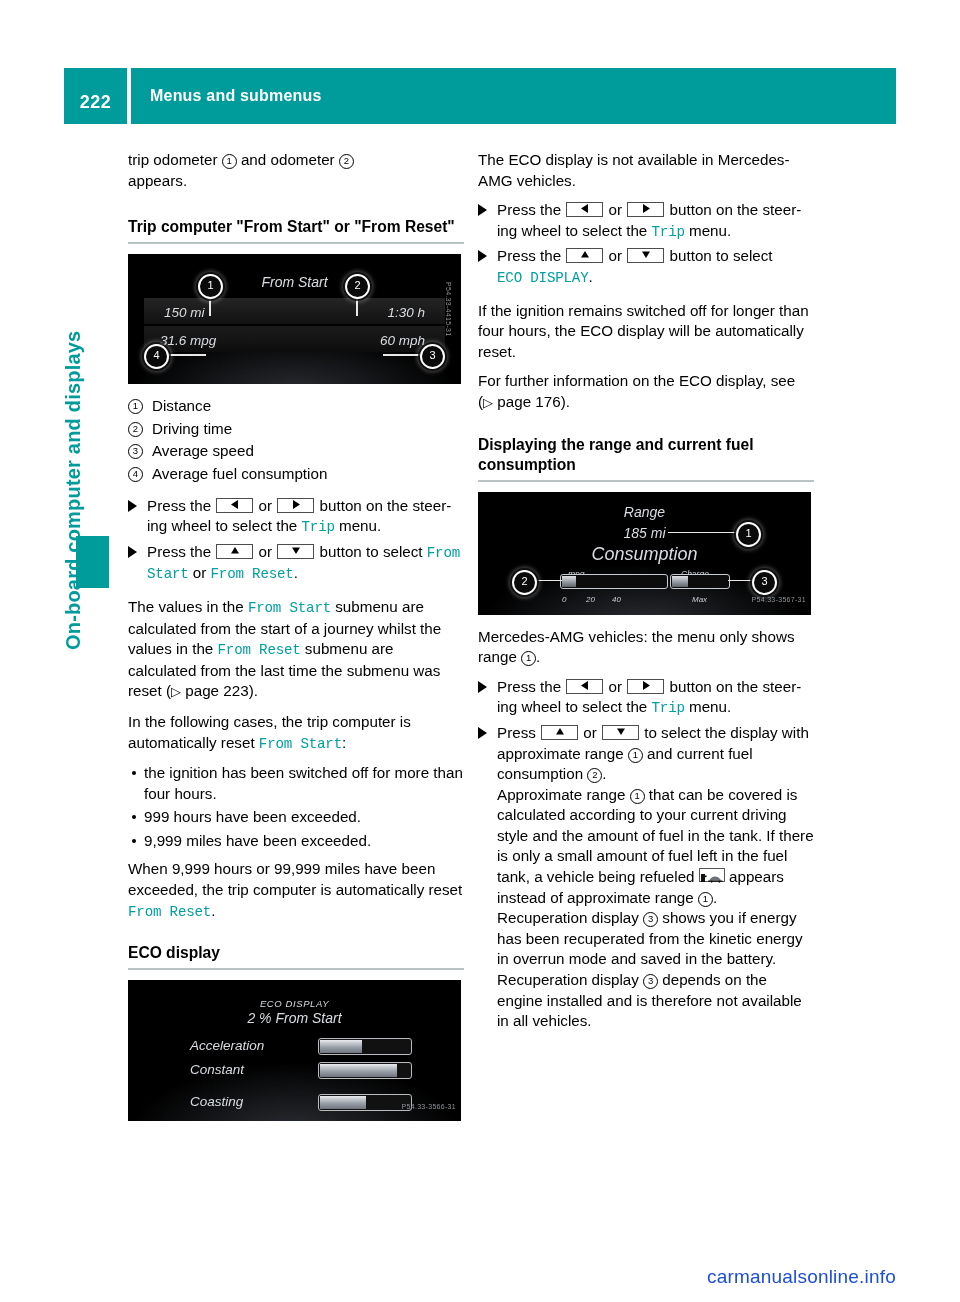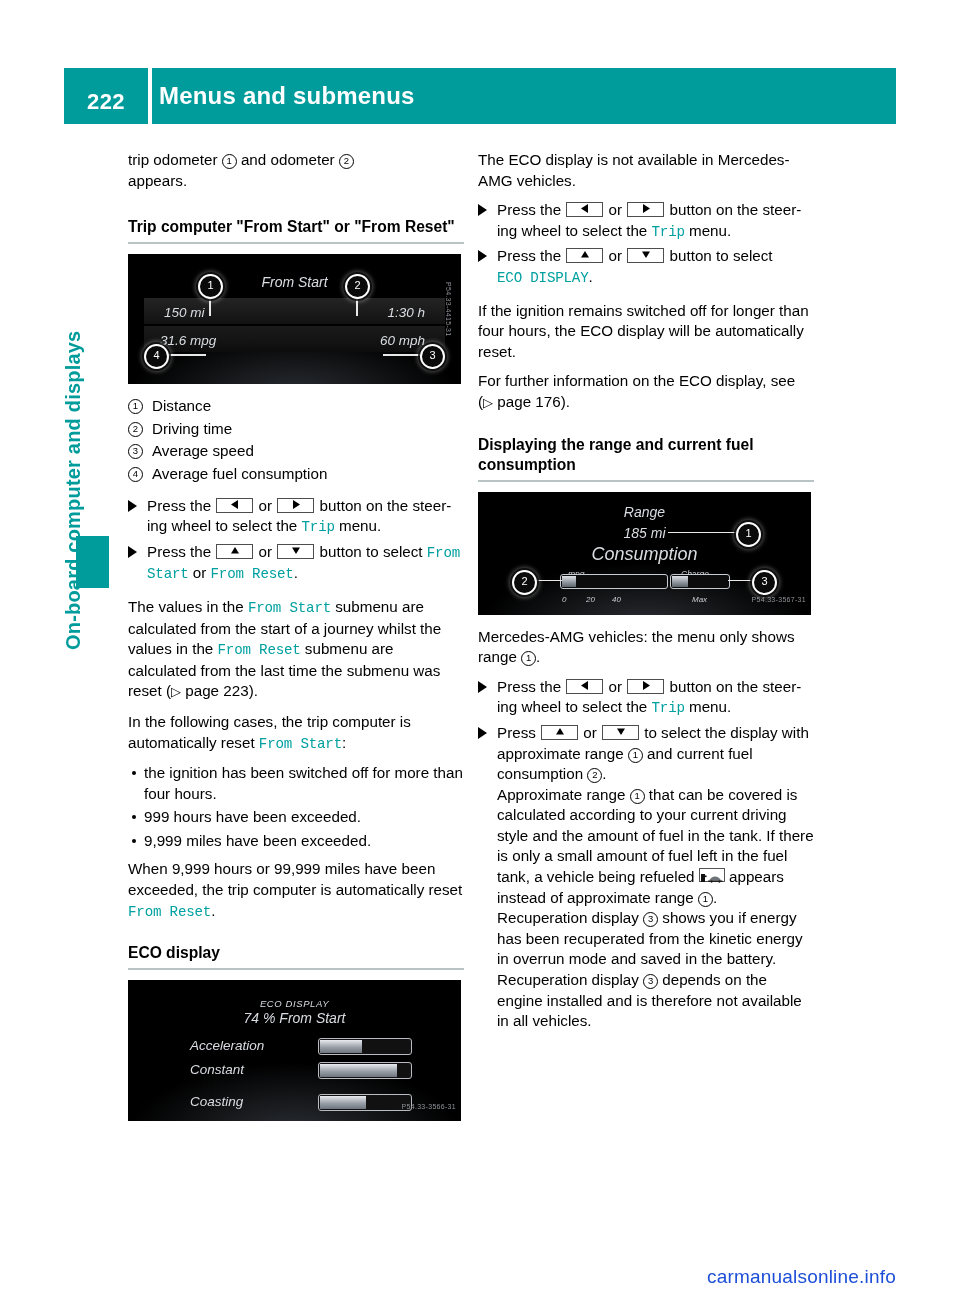--- a/index.html
+++ b/index.html
@@ -21,41 +21,41 @@
     position: absolute;
     left: 64px;
     top: 68px;
     width: 832px;
     height: 56px;
     background: #009b9b;
     display: flex;
     align-items: stretch;
   }
   .header-pagenum {
-    width: 84px;
+    width: 63px;
     display: flex;
     align-items: center;
     justify-content: center;
     color: #ffffff;
-    font-size: 22px;
+    font-size: 18px;
     font-weight: bold;
     letter-spacing: .5px;
     margin-top: 12px;
   }
   .header-divider {
     width: 4px;
     background: #ffffff;
   }
   .header-title {
     flex: 1;
     display: flex;
     align-items: center;
-    padding-left: 7px;
+    padding-left: 19px;
     color: #ffffff;
-    font-size: 24px;
+    font-size: 16px;
     font-weight: bold;
     letter-spacing: .2px;
   }
 
   
   .side-tab-text {
     position: absolute;
     left: 62px;
     top: 170px;
     width: 44px;
@@ -425,21 +425,21 @@
 
   <p class="para">
     <span>When 9,999 hours or 99,999 miles have been exceeded, the trip computer is automatically reset </span><span class="mono">From Reset</span><span>.</span>
   </p>
 
   <h2 class="sec">ECO display</h2>
 
   <div class="shot" id="shot-eco">
     <div class="glow"></div>
     <div class="e-title sitalic">ECO DISPLAY</div>
-    <div class="e-sub sitalic">74 % From Start</div>
+    <div class="e-sub sitalic">2 % From Start</div>
 
     <div class="e-row" style="top:56px;">
       <span class="e-label sitalic">Acceleration</span>
       <span class="e-bar">
           <span class="e-fill" id="eco-fill-0" style="width: 46%;"></span>
         </span>
     </div>
     <div class="e-row" style="top:80px;">
       <span class="e-label sitalic">Constant</span>
       <span class="e-bar">

